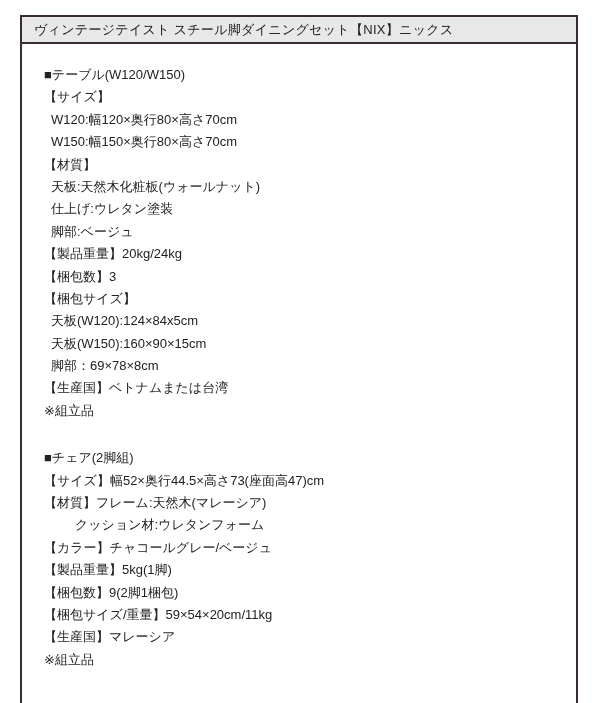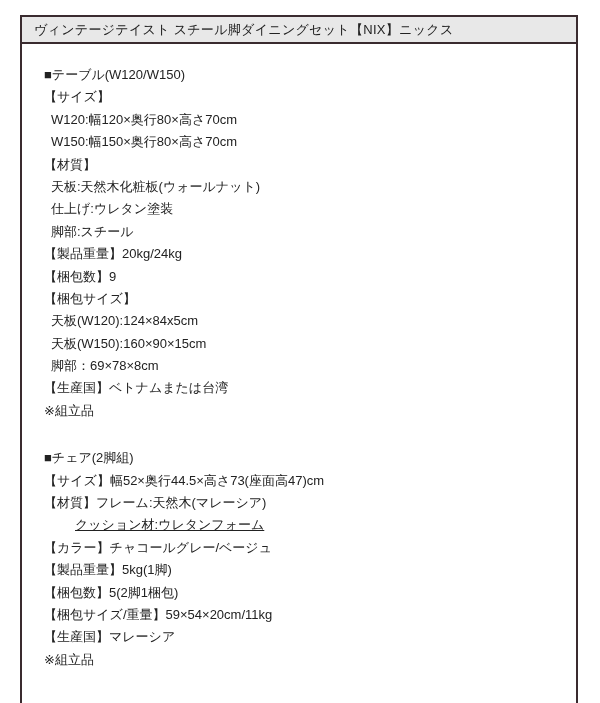--- a/index.html
+++ b/index.html
@@ -44,58 +44,58 @@
     height: 22.4px;
     line-height: 22.4px;
     font-size: 13px;
     color: #222222;
     white-space: pre;
     overflow: hidden;
   }
   .indent-0 { margin-left: 12px; }
   .indent-1 { margin-left: 19px; }
   .indent-2 { margin-left: 36px; }
-  .indent-3 { margin-left: 43px; text-decoration: underline; }
+  .indent-3 { margin-left: 43px; }
   .section-gap {
     height: 25px;
   }
 </style>
 </head>
 <body>
 
 <div class="spec-box">
   <div class="spec-header">
     <span class="spec-title">ヴィンテージテイスト スチール脚ダイニングセット【NIX】ニックス</span>
   </div>
   <div class="spec-body">
     <div>
         <div class="spec-line indent-0">■テーブル(W120/W150)</div>
         <div class="spec-line indent-0">【サイズ】</div>
         <div class="spec-line indent-1">W120:幅120×奥行80×高さ70cm</div>
         <div class="spec-line indent-1">W150:幅150×奥行80×高さ70cm</div>
         <div class="spec-line indent-0">【材質】</div>
         <div class="spec-line indent-1">天板:天然木化粧板(ウォールナット)</div>
         <div class="spec-line indent-1">仕上げ:ウレタン塗装</div>
-        <div class="spec-line indent-1">脚部:スチール</div>
+        <div class="spec-line indent-1">脚部:ベージュ</div>
         <div class="spec-line indent-0">【製品重量】20kg/24kg</div>
-        <div class="spec-line indent-0">【梱包数】9</div>
+        <div class="spec-line indent-0">【梱包数】3</div>
         <div class="spec-line indent-0">【梱包サイズ】</div>
         <div class="spec-line indent-1">天板(W120):124×84x5cm</div>
         <div class="spec-line indent-1">天板(W150):160×90×15cm</div>
         <div class="spec-line indent-1">脚部：69×78×8cm</div>
         <div class="spec-line indent-0">【生産国】ベトナムまたは台湾</div>
         <div class="spec-line indent-0">※組立品</div>
       </div>
     <div class="section-gap"></div>
     <div>
         <div class="spec-line indent-0">■チェア(2脚組)</div>
         <div class="spec-line indent-0">【サイズ】幅52×奥行44.5×高さ73(座面高47)cm</div>
         <div class="spec-line indent-0">【材質】フレーム:天然木(マレーシア)</div>
         <div class="spec-line indent-3">クッション材:ウレタンフォーム</div>
         <div class="spec-line indent-0">【カラー】チャコールグレー/ベージュ</div>
         <div class="spec-line indent-0">【製品重量】5kg(1脚)</div>
-        <div class="spec-line indent-0">【梱包数】5(2脚1梱包)</div>
+        <div class="spec-line indent-0">【梱包数】9(2脚1梱包)</div>
         <div class="spec-line indent-0">【梱包サイズ/重量】59×54×20cm/11kg</div>
         <div class="spec-line indent-0">【生産国】マレーシア</div>
         <div class="spec-line indent-0">※組立品</div>
       </div>
   </div>
 </div>
 
 </body></html>

